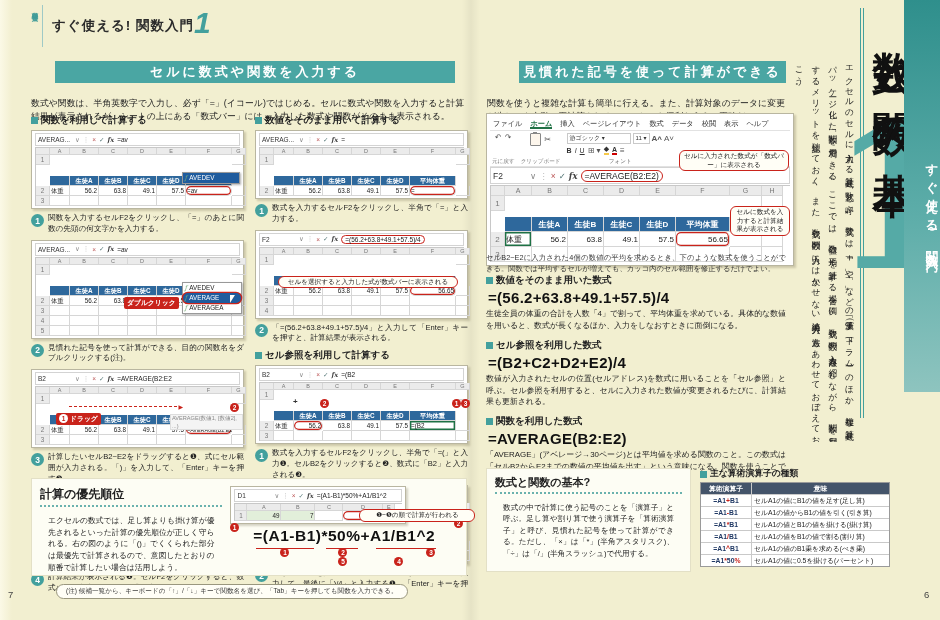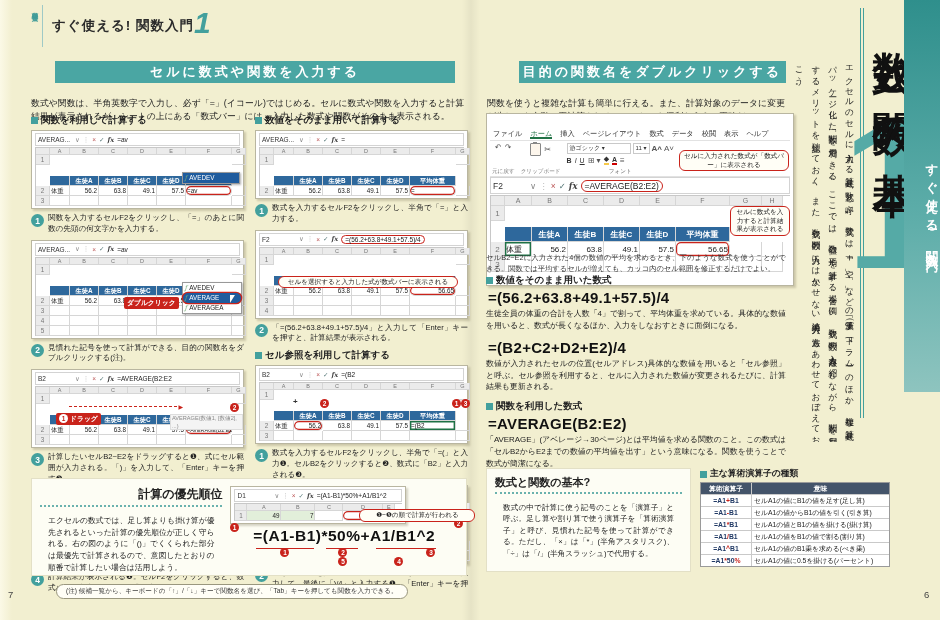--- a/index.html
+++ b/index.html
@@ -97,35 +97,35 @@
   .dashline{position:absolute;border-top:1.6px dashed #c9231b;z-index:3;}
   .dashline:after{content:"▶";color:#c9231b;font-size:6px;position:absolute;right:-6px;top:-4.5px;}
   .tooltip{position:absolute;color:#8a8a8a;font-size:5.6px;z-index:3;background:#f4f4f4;padding:0 1px;border:1px solid #ddd;}
   .pluscur{position:absolute;font-weight:bold;color:#333;font-size:8px;z-index:4;}
   .mcur{position:absolute;z-index:5;width:0;height:0;border-left:5px solid #fff;border-bottom:8px solid transparent;
         filter:drop-shadow(0.5px 0.5px 0 #333);}
   
   .priobox{left:31px;top:478px;width:436px;height:98px;background:#fdfdf4;border:1px solid #e3e0c6;
            display:flex;gap:8px;padding:7px 8px;box-sizing:border-box;}
   .prio-l{width:186px;}
-  .prio-title{font-size:12px;font-weight:bold;border-bottom:2px dotted #6ab2ae;padding-bottom:2px;margin-bottom:4px;text-align:right;}
+  .prio-title{font-size:12px;font-weight:bold;border-bottom:2px dotted #6ab2ae;padding-bottom:2px;margin-bottom:4px;}
   .prio-body{font-size:7.8px;line-height:1.5;text-align:justify;margin:8px;}
   .prio-r{width:232px;position:relative;}
   .bigformula{font-size:15.5px;font-weight:bold;letter-spacing:.5px;text-align:center;margin-top:3px;color:#111;}
   .fm-marks{position:relative;height:22px;}
   .fm-line{position:absolute;border-bottom:1.4px solid #c9231b;height:1px;}
   
   .footnote{left:56px;top:584px;background:#fffef6;border:1px solid #9a977e;border-radius:8px;
             font-size:6.6px;color:#333;padding:2px 9px;white-space:nowrap;}
   .pageno{font-size:9.5px;color:#444;}
   
   .excelwin{left:486px;top:113px;width:300px;background:#fff;border:1px solid #b9b6a0;
-            box-shadow:1.5px 2px 2px rgba(90,85,50,.25);padding:13px 3px;}
+            box-shadow:1.5px 2px 2px rgba(90,85,50,.25);padding:3px 3px;}
   .rtabs{display:flex;gap:8px;font-size:7.2px;color:#333;height:13px;align-items:center;border-bottom:1px solid #e2e2e2;padding:0 3px;}
-  .rtabs .t.active{color:#217346;font-weight:normal;box-shadow:inset 0 -2px 0 #217346;}
+  .rtabs .t.active{color:#217346;font-weight:bold;box-shadow:inset 0 -2px 0 #217346;}
   .rbody{display:flex;gap:6px;height:36px;border-bottom:1px solid #e2e2e2;padding:2px 2px 0 2px;box-sizing:border-box;}
   .rgrp{display:flex;flex-direction:column;justify-content:space-between;align-items:center;}
   .rgrp .glbl{font-size:5.6px;color:#777;}
   .gicons{display:flex;gap:3px;align-items:center;}
   .ric{font-size:8px;color:#555;}
   .clip{width:9px;height:11px;border:1px solid #888;border-radius:1px;position:relative;background:#fdf6ec;}
   .clip:before{content:"";position:absolute;left:2px;top:-2px;width:4px;height:2px;background:#888;}
   .fontrow{display:flex;gap:2px;align-items:center;}
   .fbox{border:1px solid #c9c9c9;font-size:6px;color:#333;padding:0 2px;height:9px;line-height:9px;white-space:nowrap;}
   .fmtrow{display:flex;gap:3px;align-items:center;font-size:7px;color:#333;margin-top:1px;}
@@ -783,21 +783,21 @@
       <span class="cbadge abs" style="left:196px;top:3px;">3</span>
       <span class="cbadge abs" style="left:164px;top:12px;">4</span>
       <span class="cbadge abs" style="left:108px;top:12px;">5</span>
     </div>
   </div>
 </div>
 
 <div class="abs footnote">(注) 候補一覧から、キーボードの「↑」/「↓」キーで関数名を選び、「Tab」キーを押しても関数を入力できる。</div>
 <div class="abs pageno" style="left:8px;top:589px;">7</div>
 
-<div class="abs banner banner-r">目的の関数名をダブルクリックする</div>
+<div class="abs banner banner-r">見慣れた記号を使って計算ができる</div>
 <p class="abs intro intro-r">関数を使うと複雑な計算も簡単に行える。また、計算対象のデータに変更が生じても自動で再計算されるので、とても便利なうえに正確だ。</p>
 
 <div class="abs excelwin">
   <div class="rtabs">
     <span class="t">ファイル</span>
     <span class="t active">ホーム</span>
     <span class="t">挿入</span>
     <span class="t">ページレイアウト</span>
     <span class="t">数式</span>
     <span class="t">データ</span>
@@ -907,22 +907,26 @@
 <div class="abs fsecs">
   <div class="fsec">
     <h4>
         <span class="sq"></span>
         <span>数値をそのまま用いた数式</span>
       </h4>
     <div class="bigf">=(56.2+63.8+49.1+57.5)/4</div>
     <p>生徒全員の体重の合計を人数「4」で割って、平均体重を求めている。具体的な数値を用いると、数式が長くなるほか、入力をしなおすときに面倒になる。</p>
   </div>
   <div class="fsec">
+    <h4>
+        <span class="sq"></span>
+        <span>セル参照を利用した数式</span>
+      </h4>
     <div class="bigf">=(B2+C2+D2+E2)/4</div>
-    <p>数値が入力されたセルの位置(セルアドレス)具体的な数値を用いると「セル参照」と呼ぶ。セル参照を利用すると、セルに入力された数値が変更されるたびに、計算結果も更新される。</p>
+    <p>数値が入力されたセルの位置(セルアドレス)を数式に用いることを「セル参照」と呼ぶ。セル参照を利用すると、セルに入力された数値が変更されるたびに、計算結果も更新される。</p>
   </div>
   <div class="fsec">
     <h4>
         <span class="sq"></span>
         <span>関数を利用した数式</span>
       </h4>
     <div class="bigf">=AVERAGE(B2:E2)</div>
     <p>「AVERAGE」(アベレージ→30ページ)とは平均値を求める関数のこと。この数式は「セルB2からE2までの数値の平均値を出す」という意味になる。関数を使うことで数式が簡潔になる。</p>
   </div>
 </div>

